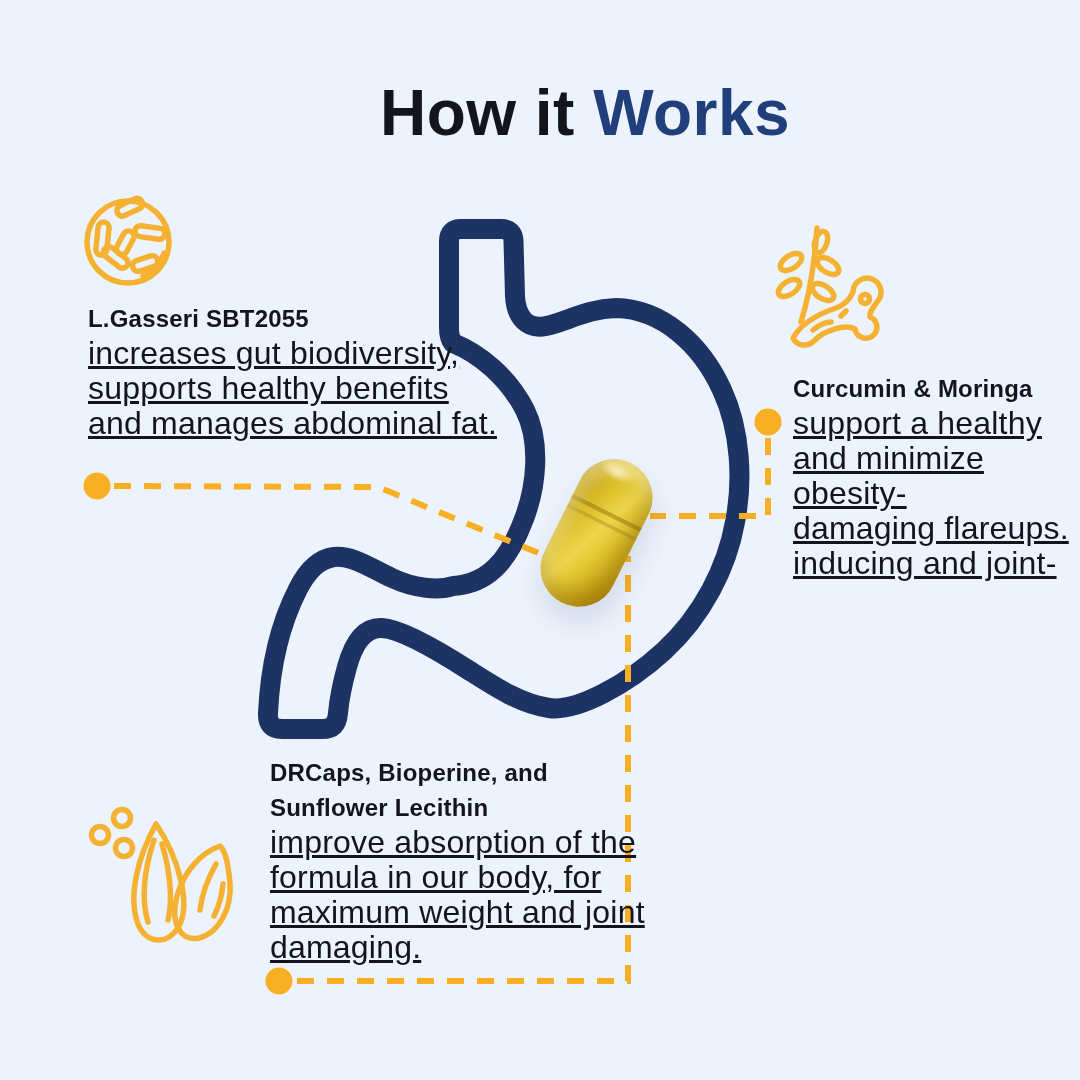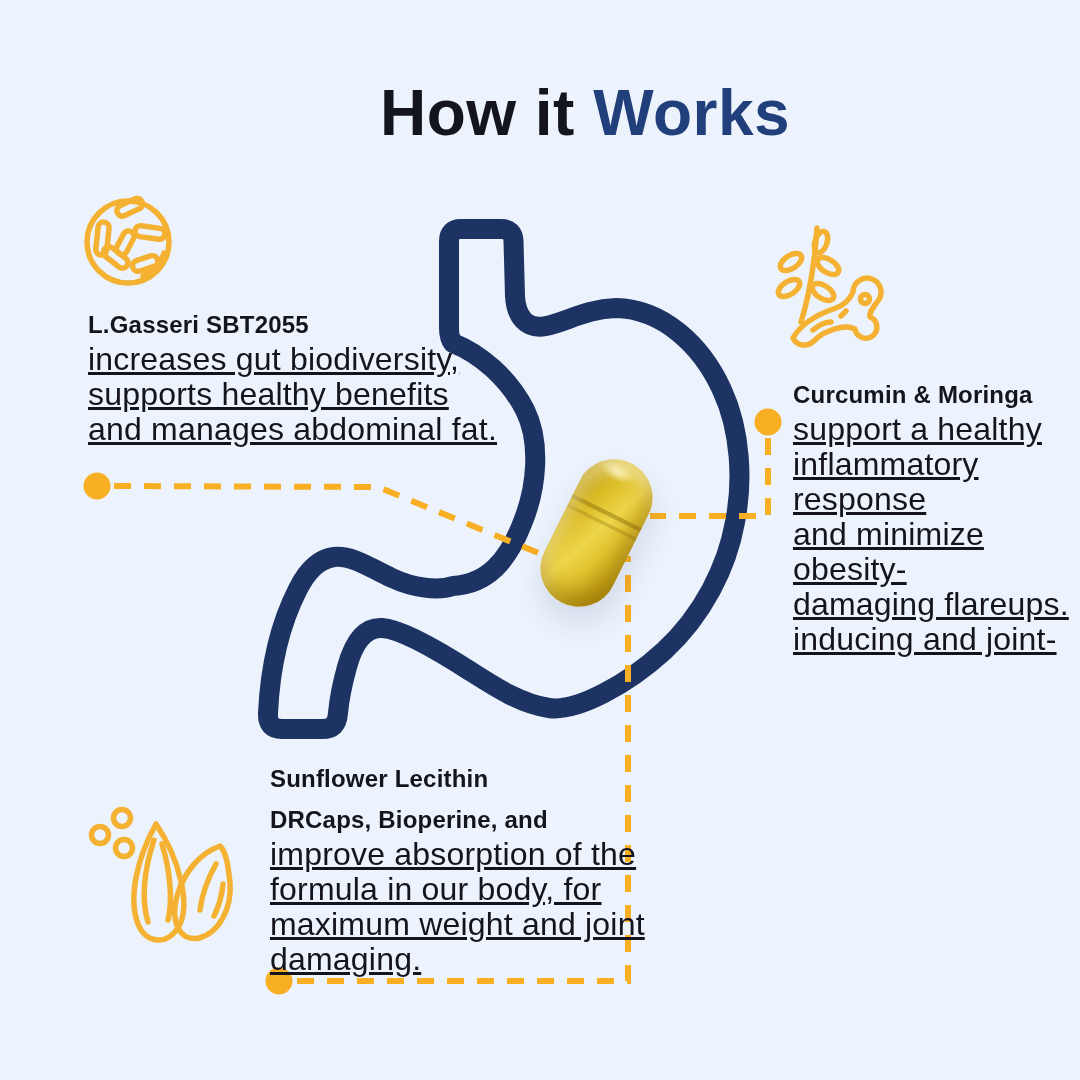--- a/index.html
+++ b/index.html
@@ -15,21 +15,21 @@
     padding-left:45px;
   }
   .title .accent{color:var(--accent,#21407B);}
   .scene{position:absolute;left:0;top:0;width:1080px;height:1080px;}
   .stomach{fill:none;stroke:var(--navy,#1D3363);stroke-width:20;stroke-linecap:round;stroke-linejoin:round;}
   .dashline{fill:none;stroke:var(--dash,#F9AF24);stroke-width:6;stroke-dasharray:17 13;}
   .dot{fill:var(--dash,#F9AF24);}
   .icon{position:absolute;}
   .icon .st{fill:none;stroke:var(--yellow,#F5B132);stroke-width:5.5;stroke-linecap:round;stroke-linejoin:round;}
   .ing{position:absolute;color:var(--ink,#14141D);}
-  .ing .name{font-weight:700;font-size:24px;line-height:35px;letter-spacing:.2px;margin-top:6px;}
+  .ing .name{font-weight:700;font-size:24px;line-height:35px;letter-spacing:.2px;}
   .ing .desc{font-weight:400;font-size:32px;line-height:35px;letter-spacing:.2px;text-decoration:underline;}
   .capsule{
     position:absolute;left:558px;top:455px;width:77px;height:156px;border-radius:40px;
     transform:rotate(26.5deg);
     background:
       linear-gradient(to bottom, rgba(255,255,255,.20) 0 5%, rgba(255,255,255,0) 11%),
       linear-gradient(to bottom, rgba(0,0,0,0) 0 34%, rgba(122,92,0,.40) 34.5% 36.5%, rgba(0,0,0,0) 37.5% 41%, rgba(122,92,0,.26) 41.5% 43%, rgba(0,0,0,0) 44%),
       linear-gradient(112deg, var(--gold_dark,#A8850A) 0%, var(--gold_mid,#D9B922) 28%, var(--gold_light,#EED64A) 50%, #e3c531 64%, #c4a013 86%, var(--gold_dark,#A8850A) 100%);
     box-shadow:
       inset -8px -12px 20px rgba(120,85,0,.38),
@@ -131,28 +131,27 @@
   <div class="ing" style="left:88px;top:301px">
     <div class="name">L.Gasseri SBT2055</div>
     <div class="desc">increases gut biodiversity,</div>
     <div class="desc">supports healthy benefits</div>
     <div class="desc">and manages abdominal fat.</div>
   </div>
 
   <div class="ing" style="left:793px;top:371px">
     <div class="name">Curcumin &amp; Moringa</div>
     <div class="desc">support a healthy</div>
-    <div class="desc">inflammatory response</div>
     <div class="desc">and minimize obesity-</div>
     <div class="desc">damaging flareups.</div>
     <div class="desc">inducing and joint-</div>
   </div>
 
   <div class="ing" style="left:270px;top:755px">
+    <div class="name">DRCaps, Bioperine, and</div>
     <div class="name">Sunflower Lecithin</div>
-    <div class="name">DRCaps, Bioperine, and</div>
     <div class="desc">improve absorption of the</div>
     <div class="desc">formula in our body, for</div>
     <div class="desc">maximum weight and joint</div>
     <div class="desc">damaging.</div>
   </div>
 
 </div>
 
 </body></html>

